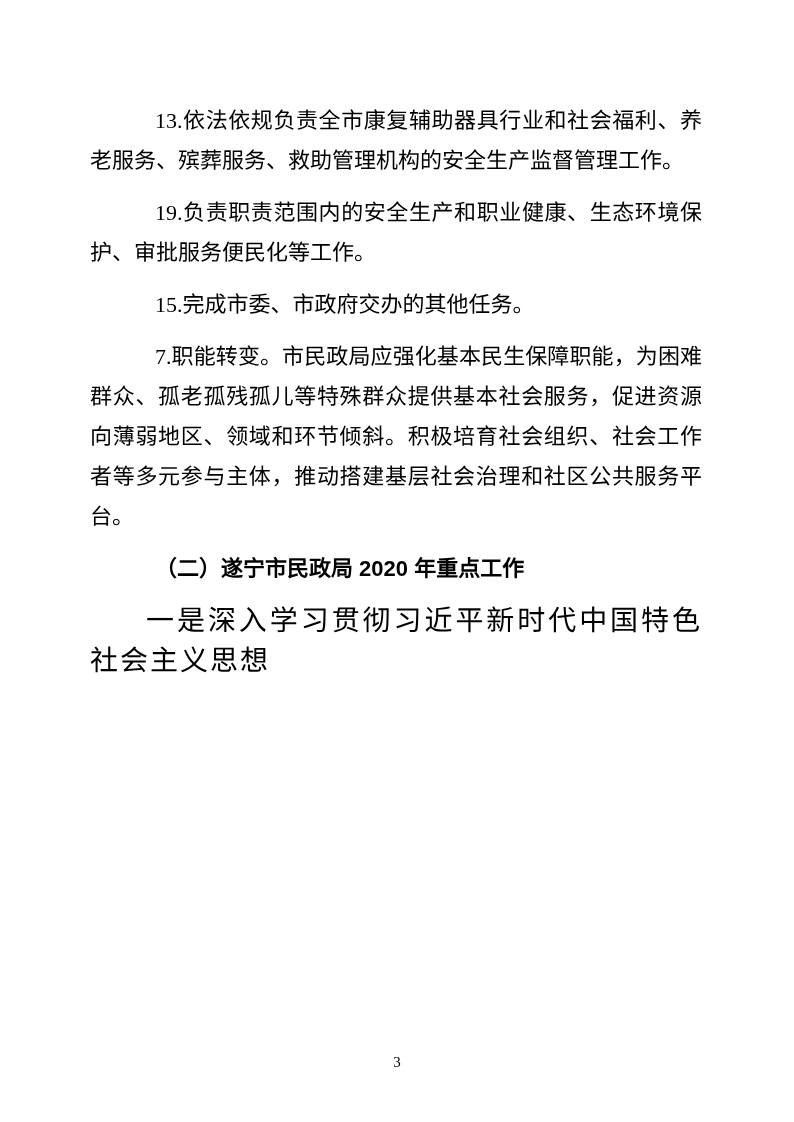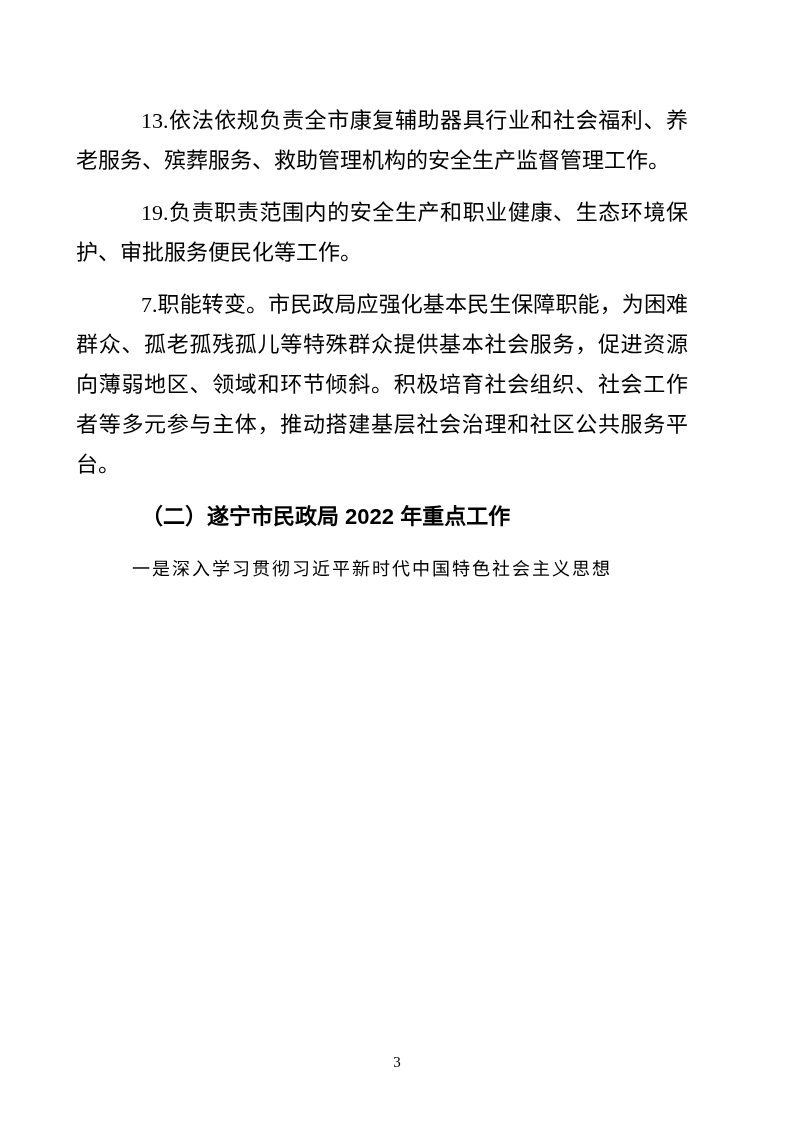--- a/index.html
+++ b/index.html
@@ -11,21 +11,21 @@
     position: relative;
     width: 794px;
     height: 1122px;
     background: #ffffff;
     overflow: hidden;
     font-family: "Liberation Serif", serif;
     color: #000000;
   }
   .content {
     position: absolute;
-    left: 76px;
+    left: 90px;
     top: 101px;
     width: 612px;
   }
   .body-para {
     font-size: 22px;
     line-height: 40px;
     text-align: justify;
     text-indent: 65px;
     margin: 0 0 12px 0;
     font-family: "Liberation Serif", serif;
@@ -34,21 +34,21 @@
   .section-heading {
     font-family: "Liberation Sans", sans-serif;
     font-weight: bold;
     font-size: 22px;
     line-height: 40px;
     text-indent: 65px;
     margin: 0 0 12px 0;
     white-space: nowrap;
   }
   .kai-para {
-    font-size: 18px;
+    font-size: 28px;
     line-height: 40px;
     text-align: justify;
     text-indent: 56px;
     letter-spacing: 2px;
     margin: 0;
     font-family: "DejaVu Serif", serif;
     word-break: break-all;
   }
   .page-number {
     position: absolute;
@@ -62,18 +62,19 @@
     color: #000000;
   }
 </style>
 </head>
 <body>
 
 <div class="page">
   <div class="content">
     <p class="body-para">13.依法依规负责全市康复辅助器具行业和社会福利、养老服务、殡葬服务、救助管理机构的安全生产监督管理工作。</p>
     <p class="body-para">19.负责职责范围内的安全生产和职业健康、生态环境保护、审批服务便民化等工作。</p>
+    <p class="body-para">15.完成市委、市政府交办的其他任务。</p>
     <p class="body-para">7.职能转变。市民政局应强化基本民生保障职能，为困难群众、孤老孤残孤儿等特殊群众提供基本社会服务，促进资源向薄弱地区、领域和环节倾斜。积极培育社会组织、社会工作者等多元参与主体，推动搭建基层社会治理和社区公共服务平台。</p>
-    <h3 class="section-heading">（二）遂宁市民政局 2022 年重点工作</h3>
+    <h3 class="section-heading">（二）遂宁市民政局 2020 年重点工作</h3>
     <p class="kai-para">一是深入学习贯彻习近平新时代中国特色社会主义思想</p>
   </div>
   <div class="page-number">3</div>
 </div>
 
 </body></html>

